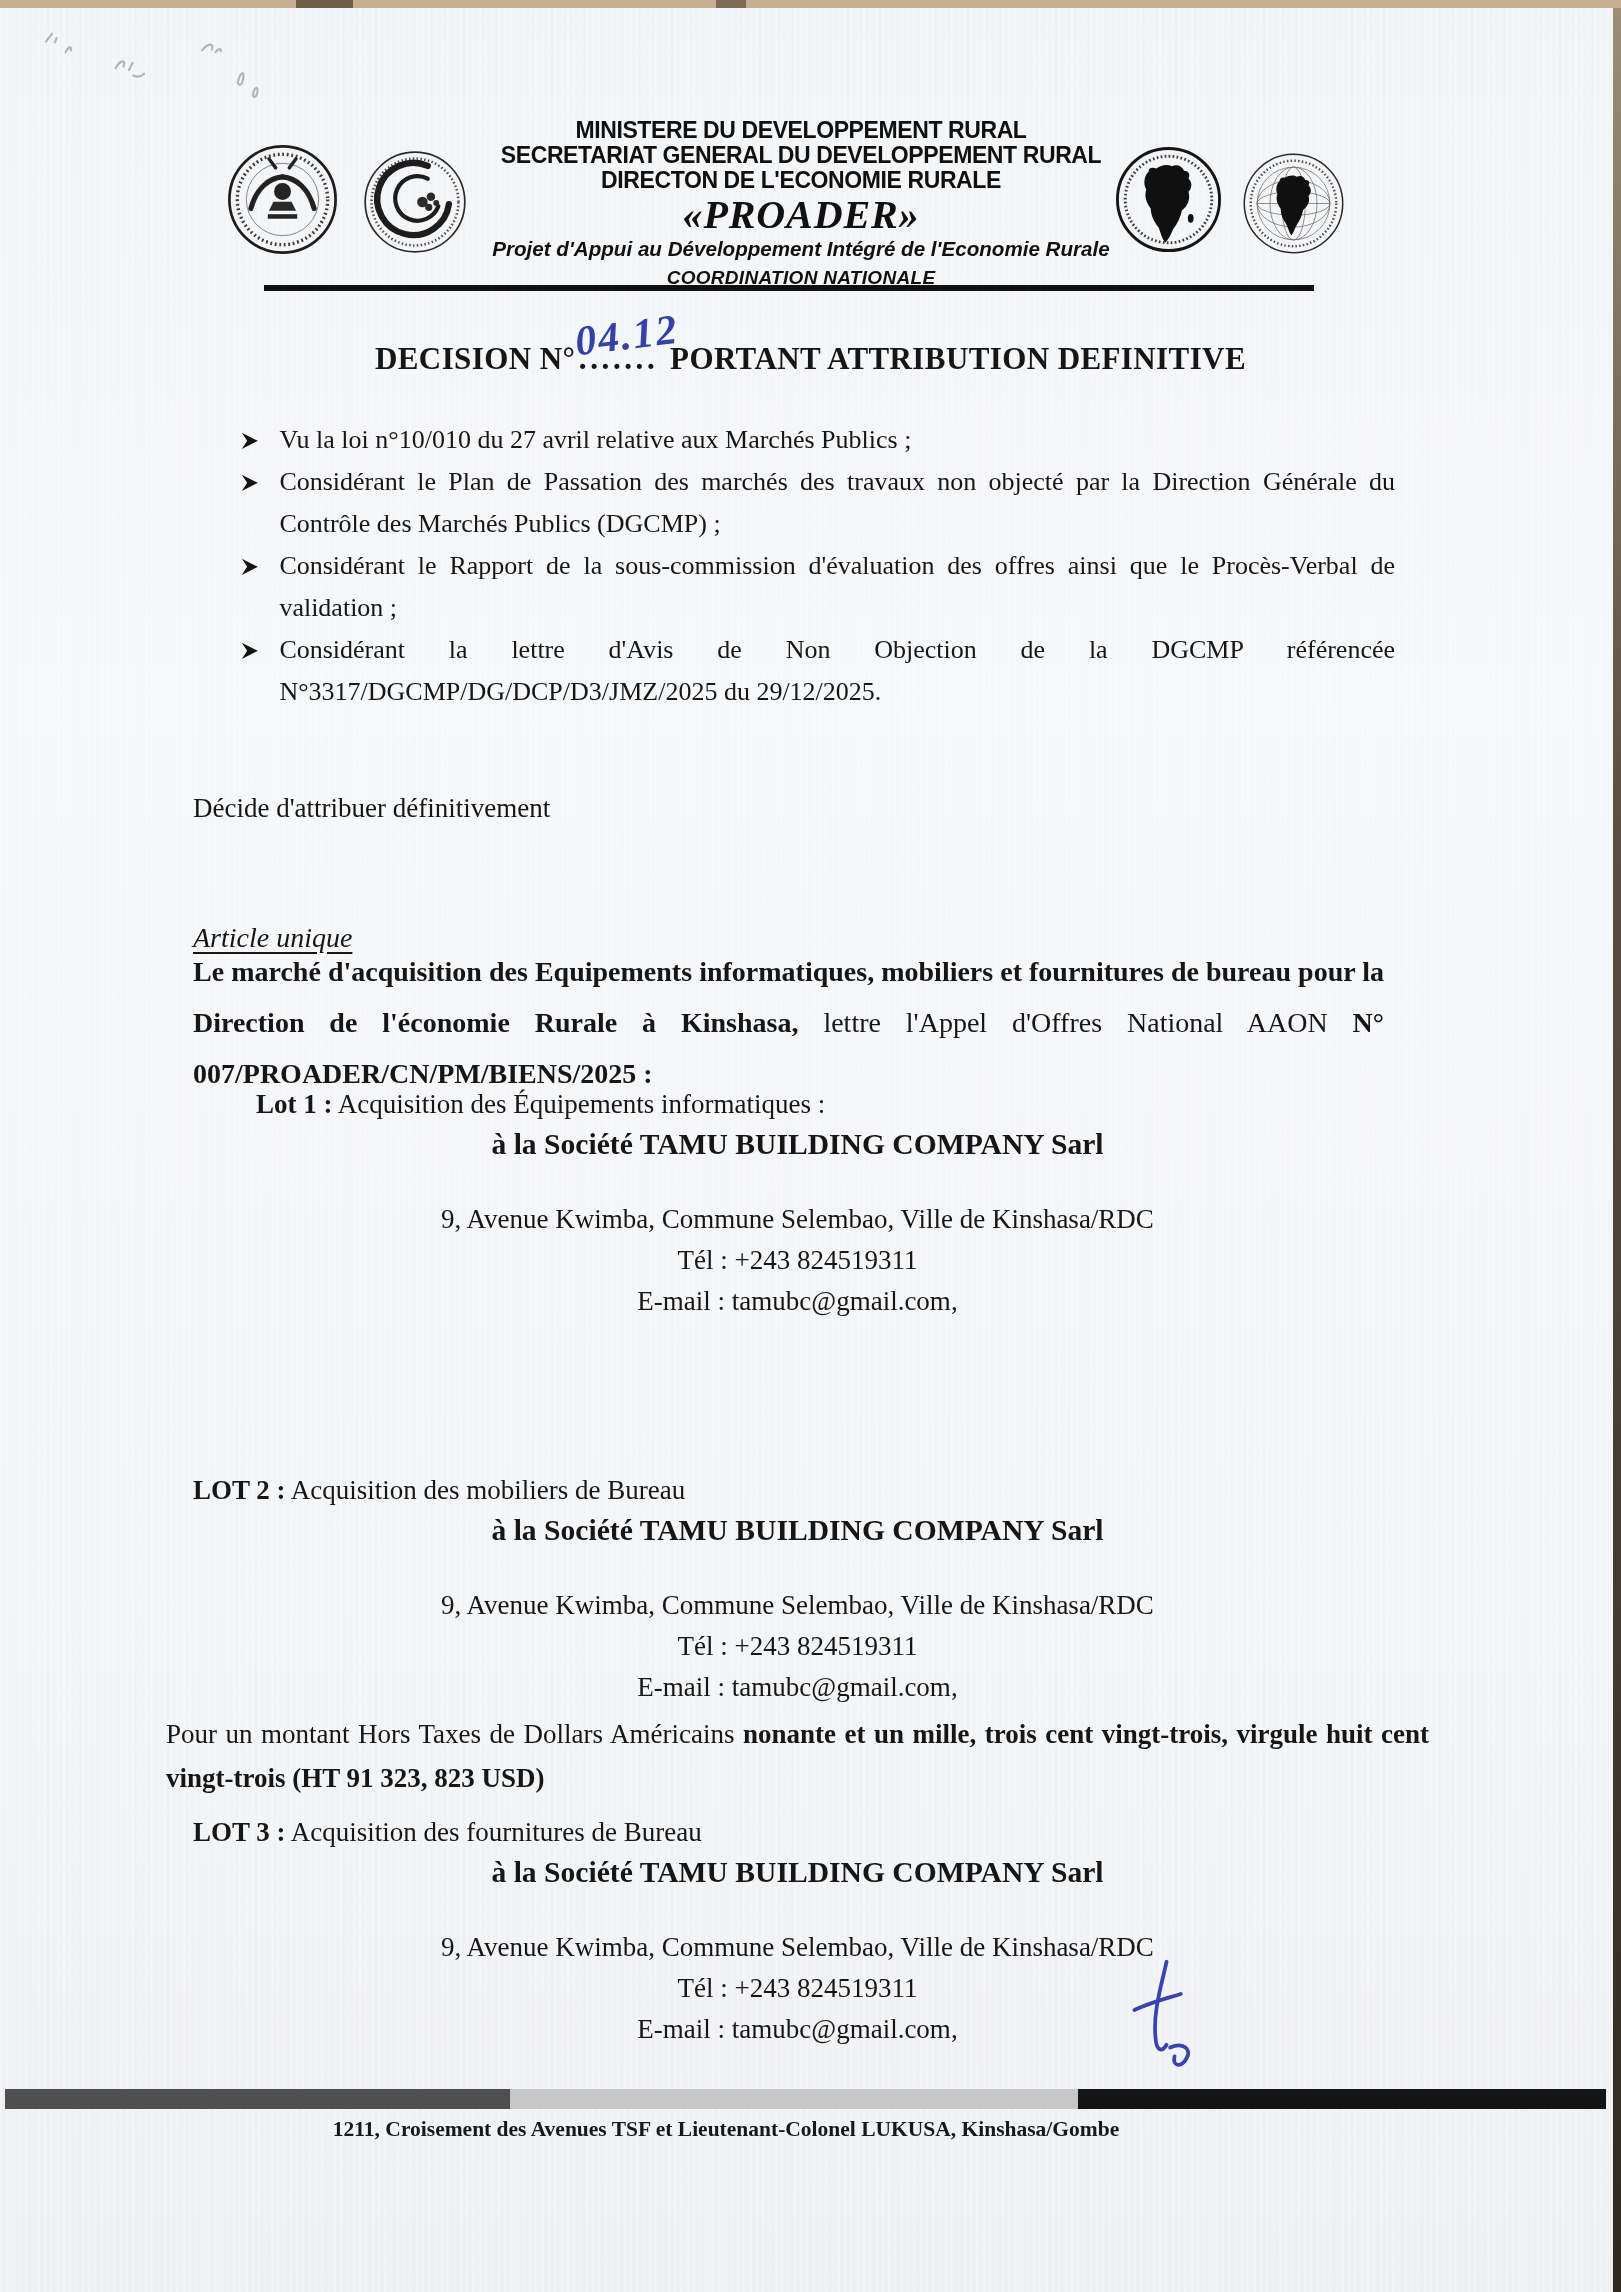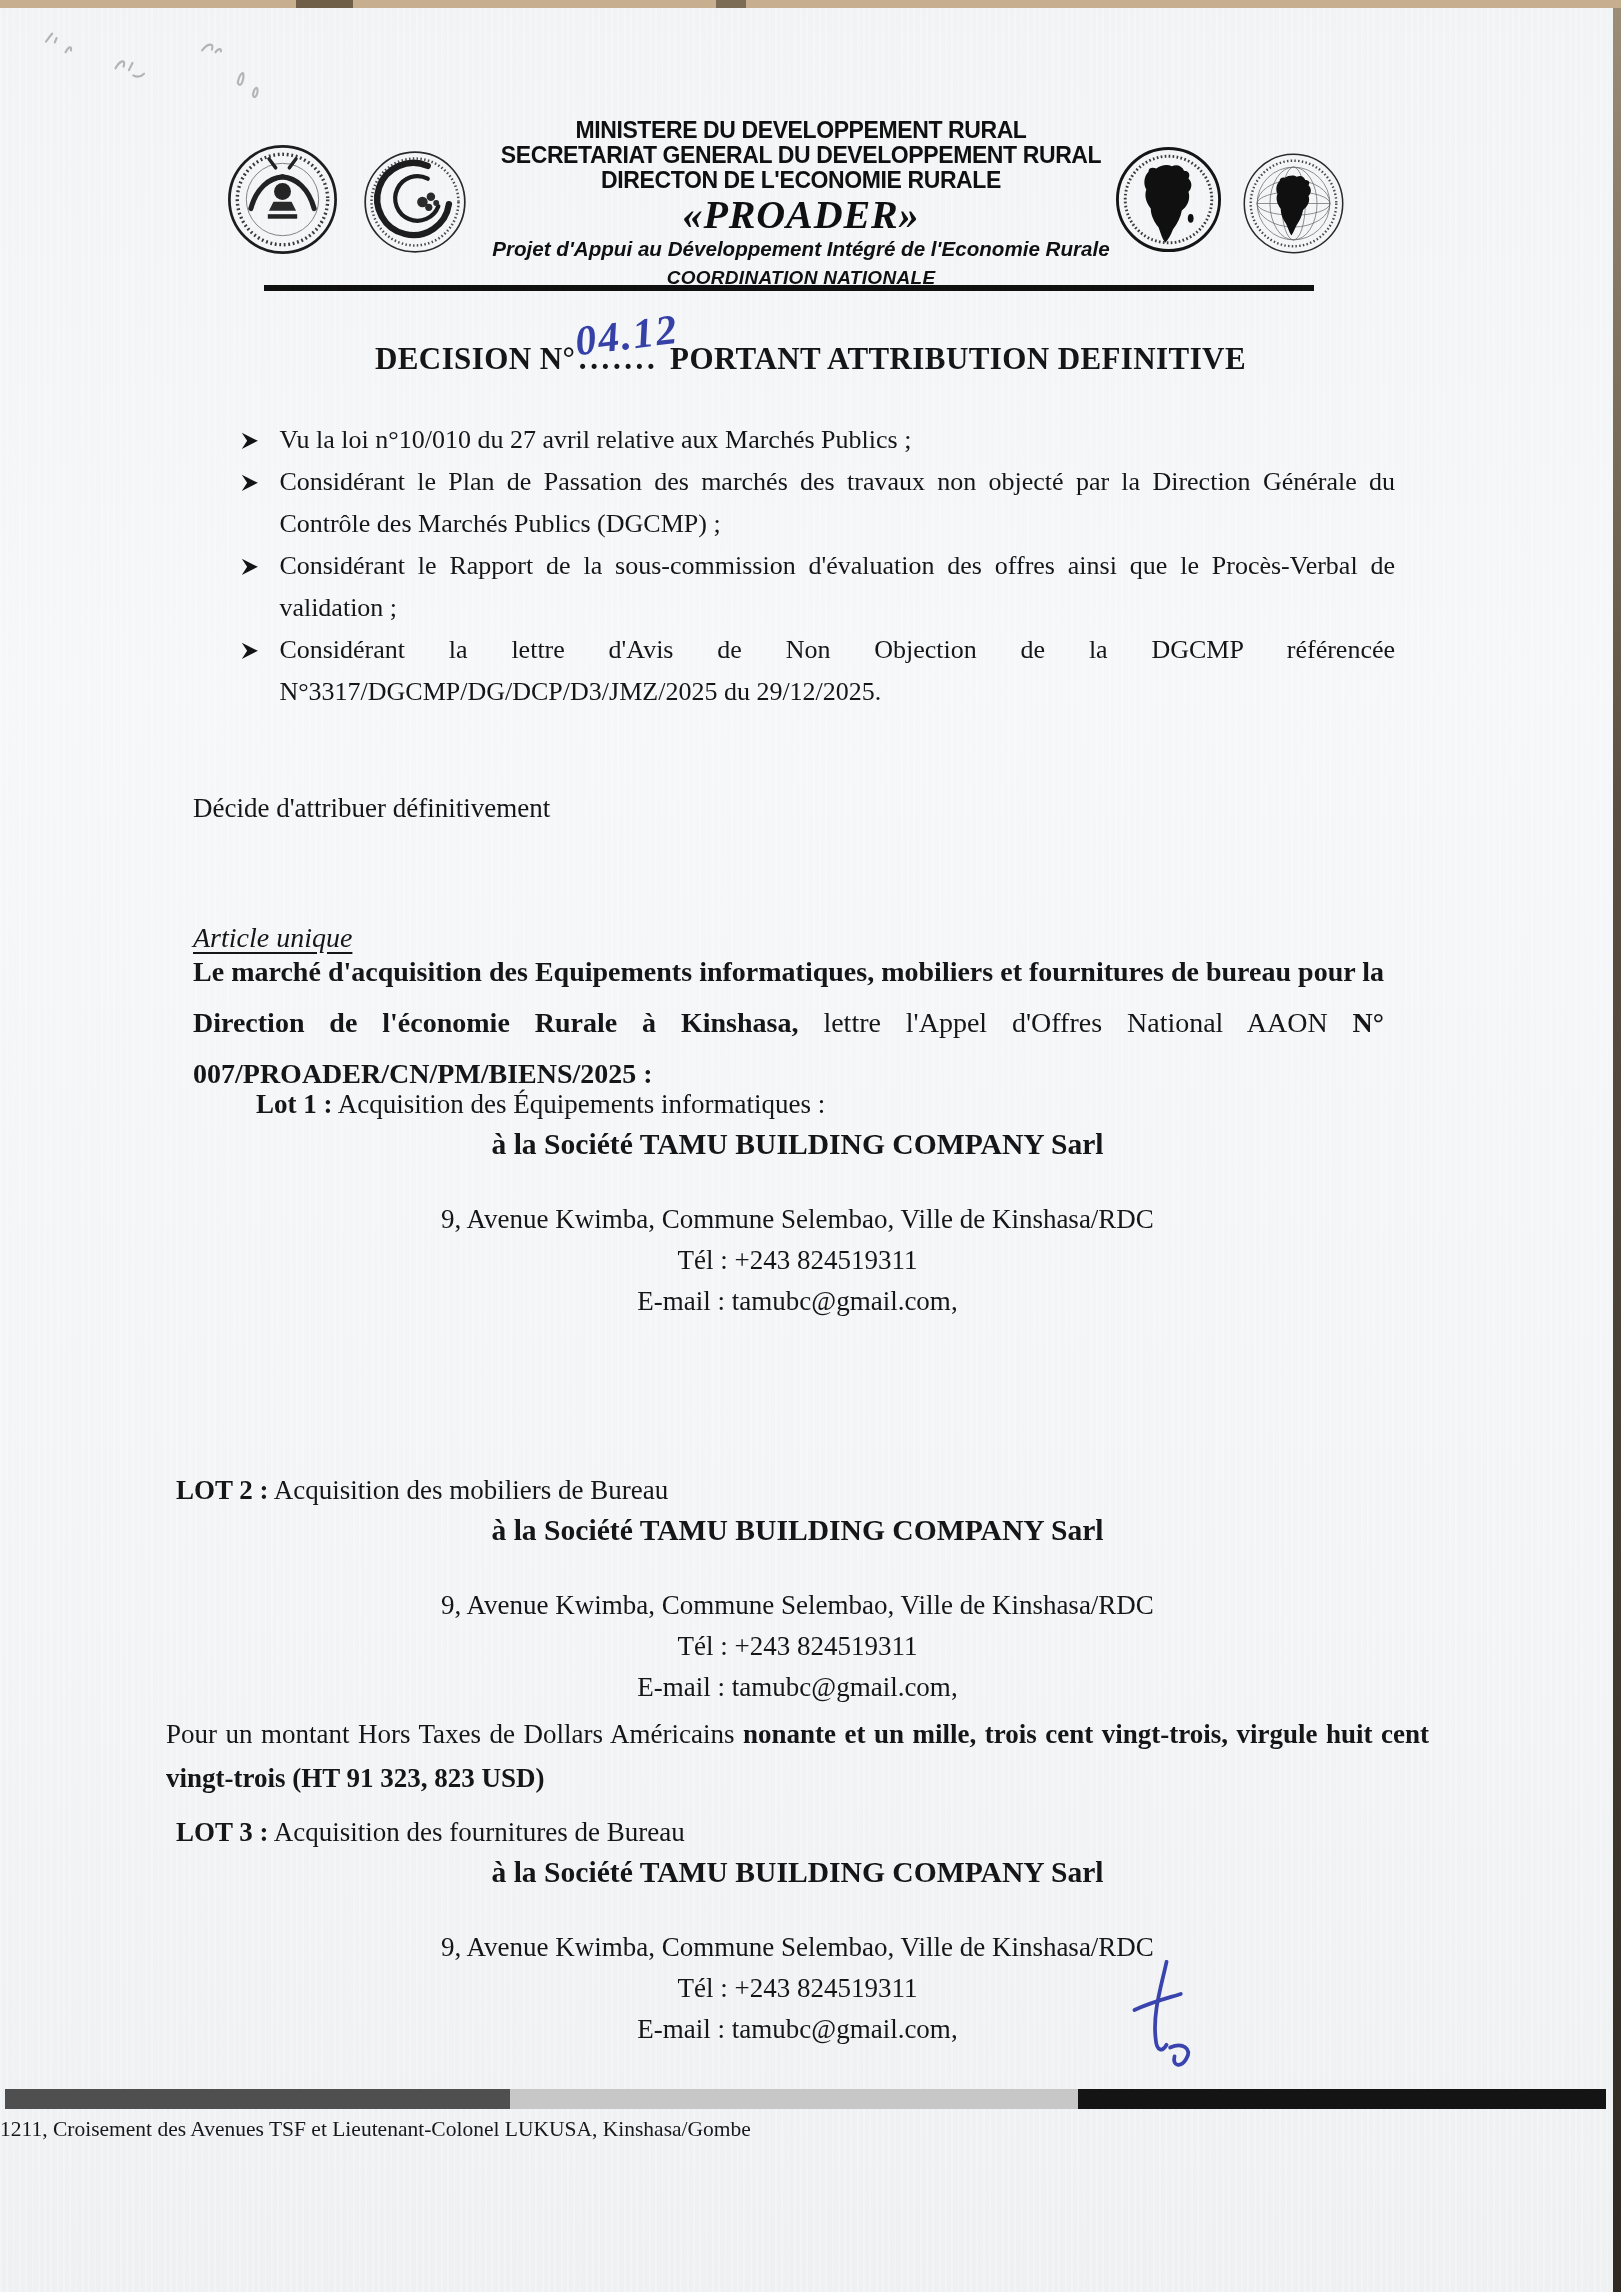--- a/index.html
+++ b/index.html
@@ -56,35 +56,35 @@
   .article-para{position:absolute;left:193px;top:946px;width:1191px;font-size:28px;line-height:51px;text-align:justify;}
   .b{font-weight:700;}
 
   
   .lot{position:absolute;left:166px;width:1263px;}
   .lot-1{top:1085px;}
   .lot-2{top:1471px;}
   .lot-3{top:1813px;}
   .lot-heading{font-size:27px;line-height:39px;}
   .lot-1 .lot-heading{margin-left:90px;}
-  .lot-2 .lot-heading,.lot-3 .lot-heading{margin-left:10px;}
+  .lot-2 .lot-heading,.lot-3 .lot-heading{margin-left:27px;}
   .lot-awardee{text-align:center;font-weight:700;font-size:29.6px;line-height:41px;}
   .lot-contact{text-align:center;font-size:27px;line-height:41px;margin-top:34px;}
   .lot-amount{font-size:27px;line-height:44px;text-align:justify;margin-top:3.6px;}
 
   
   .signature{position:absolute;left:1109px;top:1960px;}
 
   
   .footer-band{position:absolute;left:5.4px;top:2089px;width:1601px;height:19.7px;display:flex;}
   .footer-band .seg1{width:31.5%;background:#4f4f4f;}
   .footer-band .seg2{width:35.5%;background:#c7c7c7;}
   .footer-band .seg3{width:33%;background:#141414;}
-  .footer-text{position:absolute;left:0;top:2115px;width:1452px;text-align:left;
-    font-size:21.5px;font-weight:400;line-height:29.6px;color:#17171d;}
+  .footer-text{position:absolute;left:0;top:2115px;width:1452px;text-align:center;
+    font-size:21.5px;font-weight:700;line-height:29.6px;color:#17171d;}
   .footer-email{text-decoration:underline;text-underline-offset:3.6px;}
 </style>
 </head>
 <body>
 
 <div class="page">
 
   <div class="edge-top">
     <div class="patch1"></div>
     <div class="patch2"></div>

